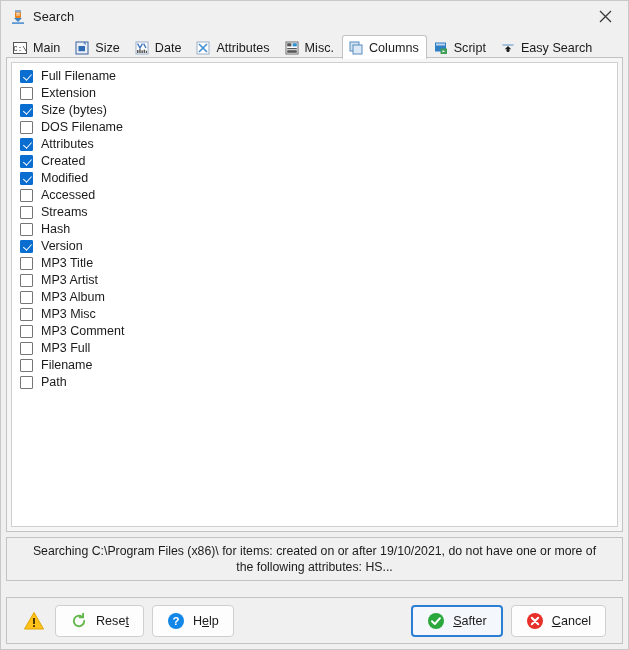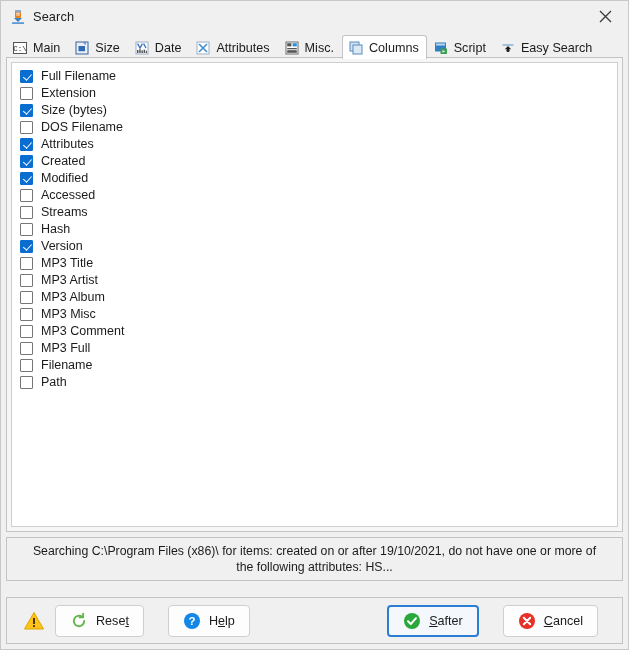--- a/index.html
+++ b/index.html
@@ -198,40 +198,40 @@
   .btn {
     height: 32px;
     background: #fdfdfd;
     border: 1px solid #cfcfcf;
     border-radius: 4px;
     display: flex;
     align-items: center;
     justify-content: center;
     padding: 0 14px;
     box-sizing: border-box;
-    margin-right: 24px;
+    margin-right: 8px;
     white-space: nowrap;
   }
   .btn.default {
     border: 2px solid #2a7fd4;
     background: #f4f7fb;
   }
   .btn-ico {
     width: 18px;
     height: 18px;
     margin-right: 8px;
     flex: 0 0 auto;
   }
   .btn-label {
     font-size: 12.6px;
     color: #1b1b1b;
   }
   .btn-label u { text-decoration: underline; }
   .spacer { flex: 1 1 auto; }
-  .btn:last-child { margin-right: 16px; }
+  .btn:last-child { margin-right: 8px; }
 </style>
 </head>
 <body>
 
 <div class="window">
 
   <div class="titlebar">
     <span class="title-icon">
       <svg width="16" height="16" viewBox="0 0 16 16">
         <rect x="5" y="1" width="6" height="8" rx="1" fill="#e8821e"></rect>

